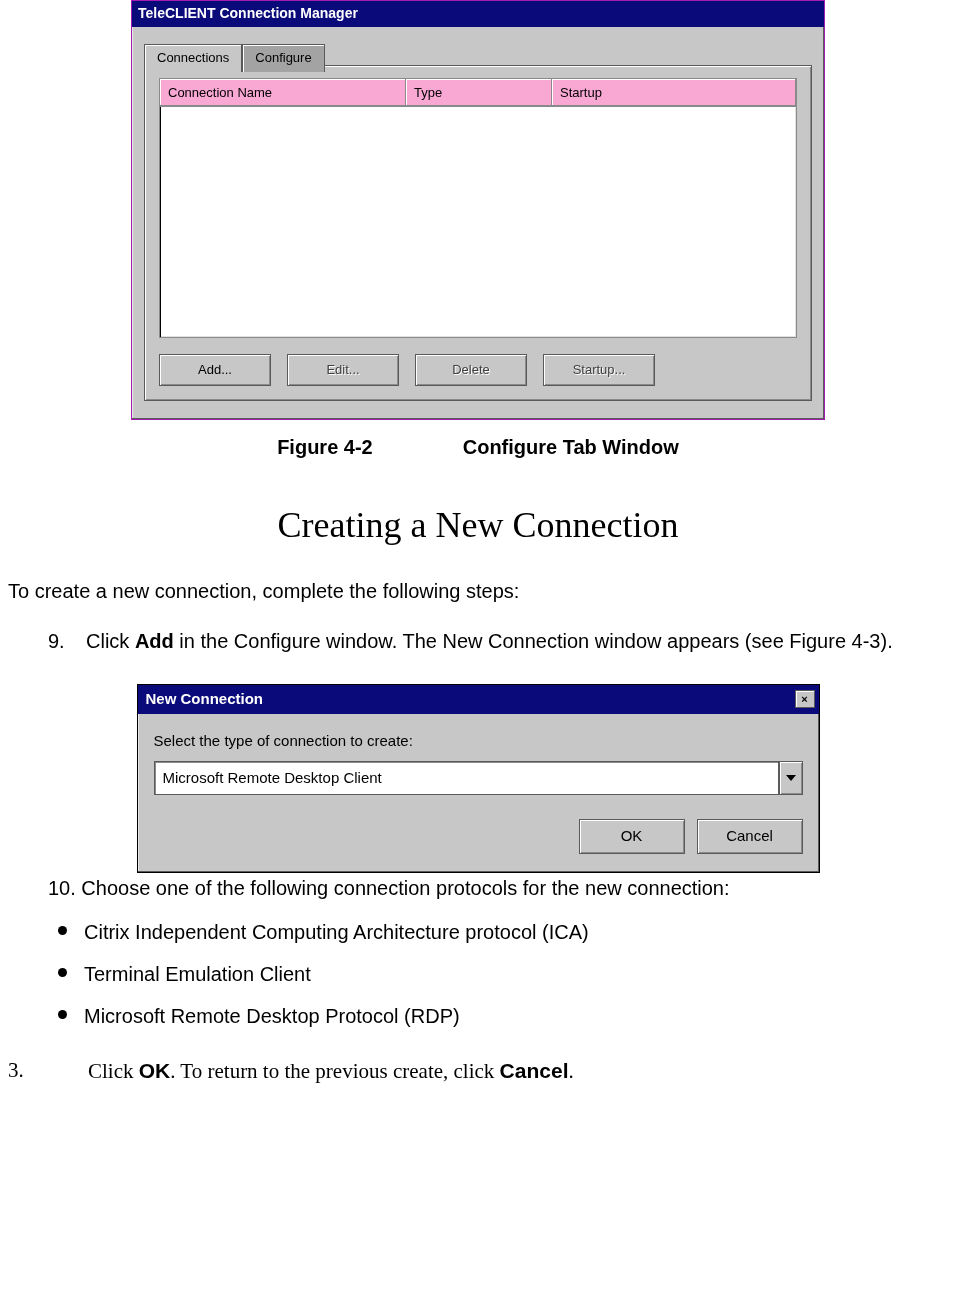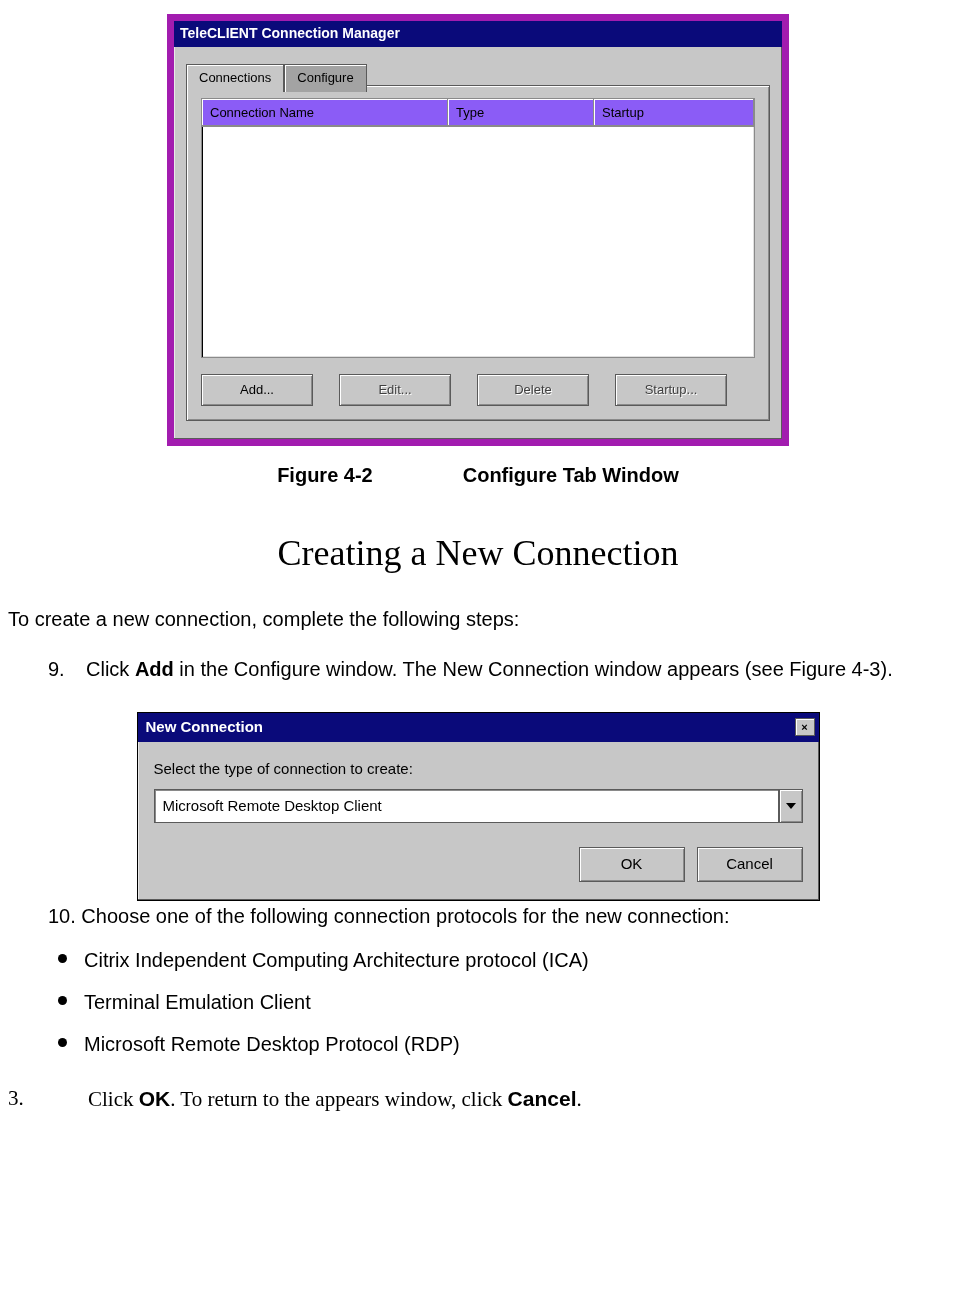--- a/index.html
+++ b/index.html
@@ -1,32 +1,32 @@
 <!DOCTYPE html>
 <html><head>
 <meta charset="utf-8">
 <style>
   html,body{margin:0;padding:0;background:#fff;font-family:Arial,Helvetica,sans-serif;color:#000;font-size:20px;line-height:1.5;}
   .page{width:956px;margin:0 auto;padding:0 8px 24px 8px;box-sizing:border-box;}
   
-  .cm-window{width:622px;margin:14px auto;background:#c7c7c7;border:7px solid #a21caf;box-shadow:inset -1px -1px 0 #5a5a5a, inset 1px 1px 0 #e8e8e8;box-sizing:border-box;}
+  .cm-window{width:694px;margin:0 auto;background:#c7c7c7;border:1px solid #a21caf;box-shadow:inset -1px -1px 0 #5a5a5a, inset 1px 1px 0 #e8e8e8;box-sizing:border-box;}
   .cm-titlebar{background:#0a0a7a;color:#fff;font-weight:bold;font-size:14px;padding:2px 6px 3px 6px;font-family:Tahoma,Arial,sans-serif;}
   .cm-body{padding:10px 12px 18px 12px;}
   .cm-tab-strip{display:flex;align-items:flex-end;}
   .cm-tab{border:1px solid #5a5a5a;border-bottom:none;background:#c7c7c7;font-size:13px;padding:3px 12px 4px 12px;position:relative;top:7px;box-shadow:inset 1px 1px 0 #fff;font-family:Tahoma,Arial,sans-serif;}
   .cm-tab.active{background:#a3a3a3;z-index:2;}
   .cm-panel{border:1px solid #5a5a5a;box-shadow:inset 1px 1px 0 #fff, inset -1px -1px 0 #8a8a8a;background:#c7c7c7;padding:12px 14px 14px 14px;}
   .cm-list{background:#fff;border:1px solid #8a8a8a;box-shadow:inset 1px 1px 0 #000, inset -1px -1px 0 #e0e0e0;margin-bottom:16px;}
-  .cm-list-header{display:flex;background:#8b5cf6;border-bottom:1px solid #8a8a8a;font-size:13px;font-family:Tahoma,Arial,sans-serif;}
+  .cm-list-header{display:flex;background:#f9a8d4;border-bottom:1px solid #8a8a8a;font-size:13px;font-family:Tahoma,Arial,sans-serif;}
   .cm-list-header span{padding:4px 8px;box-shadow:inset -1px -1px 0 #8a8a8a, inset 1px 1px 0 #fff;}
   .cm-col-name{flex:0 0 230px;}
   .cm-col-type{flex:0 0 130px;}
   .cm-col-startup{flex:1;}
   .cm-list-body{height:230px;}
-  .cm-btn-row{display:flex;gap:26px;}
+  .cm-btn-row{display:flex;gap:16px;}
   .cm-btn{width:110px;background:#c7c7c7;border:1px solid #5a5a5a;box-shadow:inset 1px 1px 0 #fff, inset -1px -1px 0 #8a8a8a;font-size:13px;padding:5px 0;text-align:center;font-family:Tahoma,Arial,sans-serif;}
   .cm-btn.disabled{color:#404040;text-shadow:1px 1px 0 #fff;}
   
   .fig-caption{text-align:center;font-weight:bold;margin:12px 0 36px 0;}
   .fig-caption .gap{display:inline-block;width:90px;}
   
   h2.serif{font-family:Georgia,'Times New Roman',serif;font-weight:normal;font-size:36px;text-align:center;margin:8px 0 24px 0;}
   
   .intro{margin:0 0 20px 0;}
   .step-9{display:flex;margin:0 0 28px 40px;}
@@ -127,17 +127,17 @@
 
   <ul class="bullets">
     <li>Citrix Independent Computing Architecture protocol (ICA)</li>
     <li>Terminal Emulation Client</li>
     <li>Microsoft Remote Desktop Protocol (RDP)</li>
   </ul>
 
   <div class="step-3">
     <div class="num">3.</div>
     <div class="txt">
-      <span>Click </span><b>OK</b><span>. To return to the appears window, click </span><b>Cancel</b><span>.</span>
+      <span>Click </span><b>OK</b><span>. To return to the previous create, click </span><b>Cancel</b><span>.</span>
     </div>
   </div>
 
 </div>
 
 </body></html>

